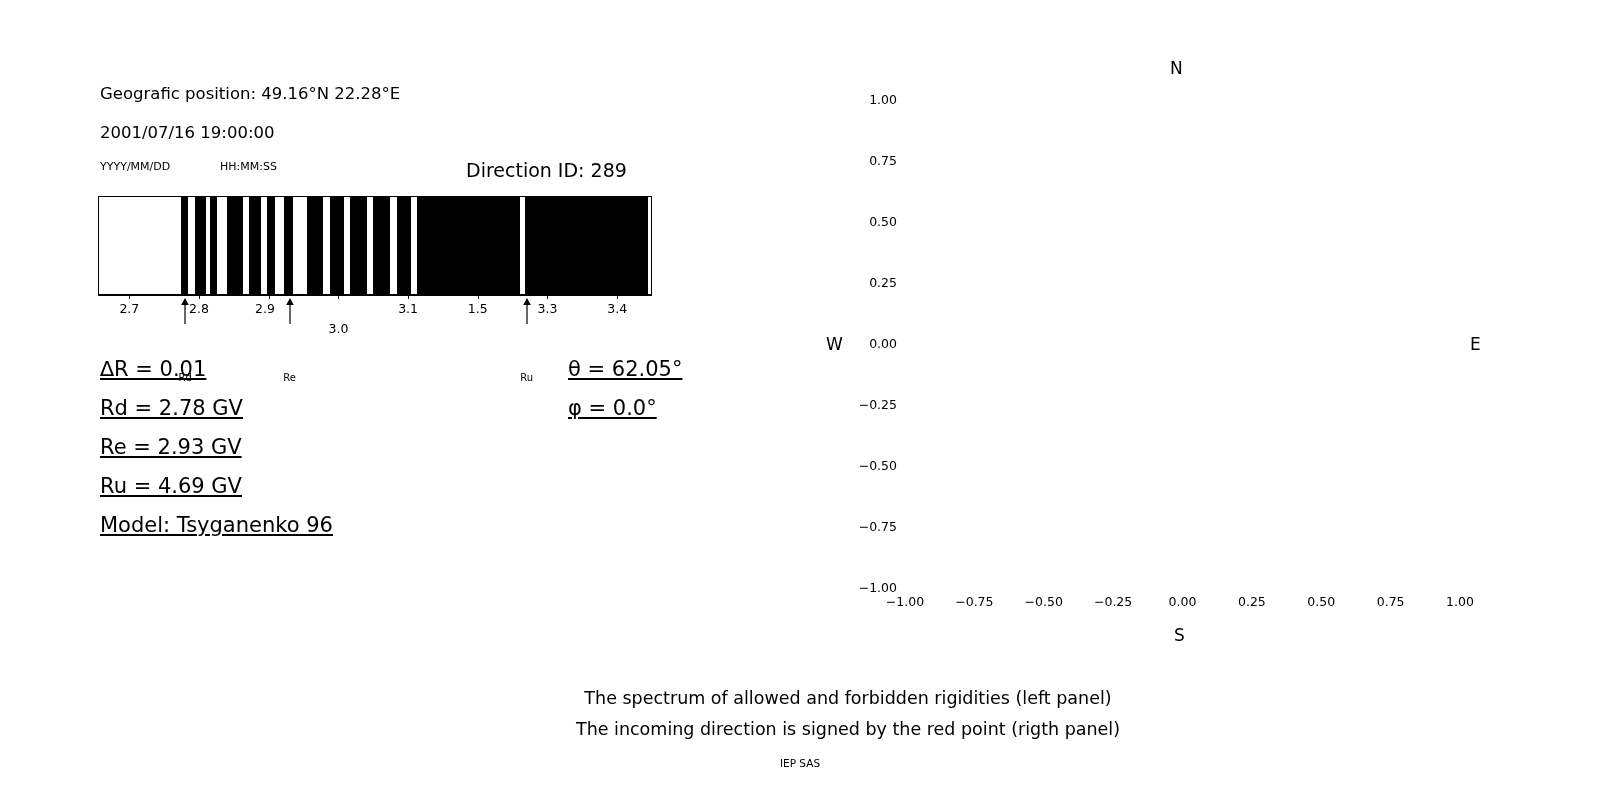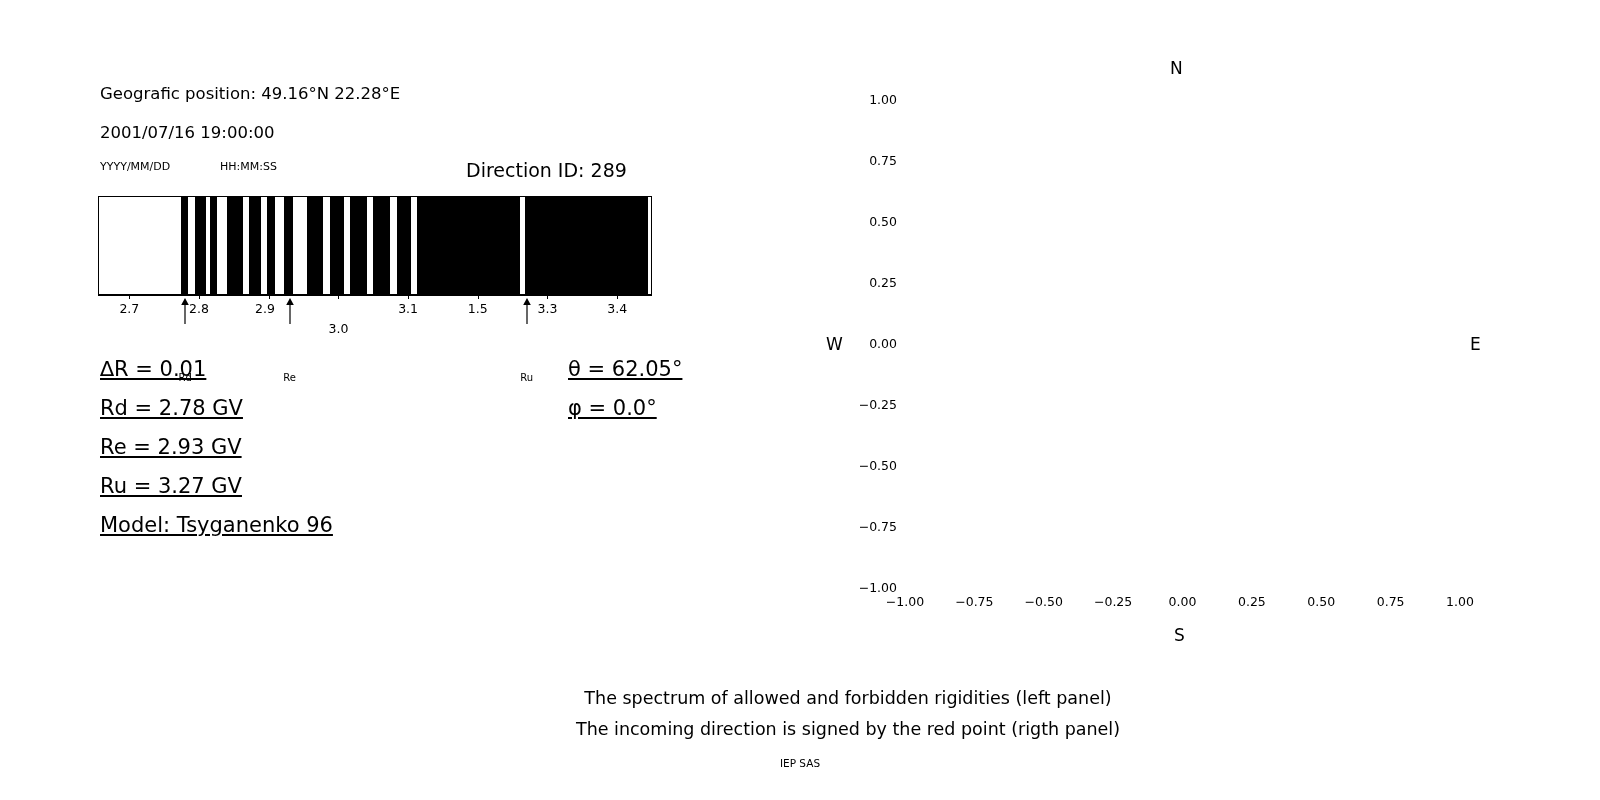--- a/index.html
+++ b/index.html
@@ -221,21 +221,21 @@
       <div class="marker-arrow" style="left: 526.566px; top: 298px;"><svg width="12" height="26" viewBox="0 0 12 26">
           <line x1="6" y1="26" x2="6" y2="3" stroke="#000" stroke-width="1.2"></line>
           <polygon points="6,0 2.2,7 9.8,7" fill="#000"></polygon>
         </svg></div>
       <div class="marker-label" style="left: 526.566px; top: 328px;">Ru</div>
     </div>
 
   <div class="info info-col1" style="top:357px">∆R = 0.01</div>
   <div class="info info-col1" style="top:396px">Rd = 2.78 GV</div>
   <div class="info info-col1" style="top:435px">Re = 2.93 GV</div>
-  <div class="info info-col1" style="top:474px">Ru = 3.27 GV</div>
+  <div class="info info-col1" style="top:474px">Ru = 4.69 GV</div>
   <div class="info info-col1" style="top:513px">Model: Tsyganenko 96</div>
   <div class="info info-col2" style="top:357px">θ = 62.05°</div>
   <div class="info info-col2" style="top:396px">φ = 0.0°</div>
 </div>
 
 <div class="panel-right">
 
   <div id="plot-axes"></div>
   <div class="compass" style="left:370px; top:58px;">N</div>
   <div class="compass" style="left:374px; top:625px;">S</div>

